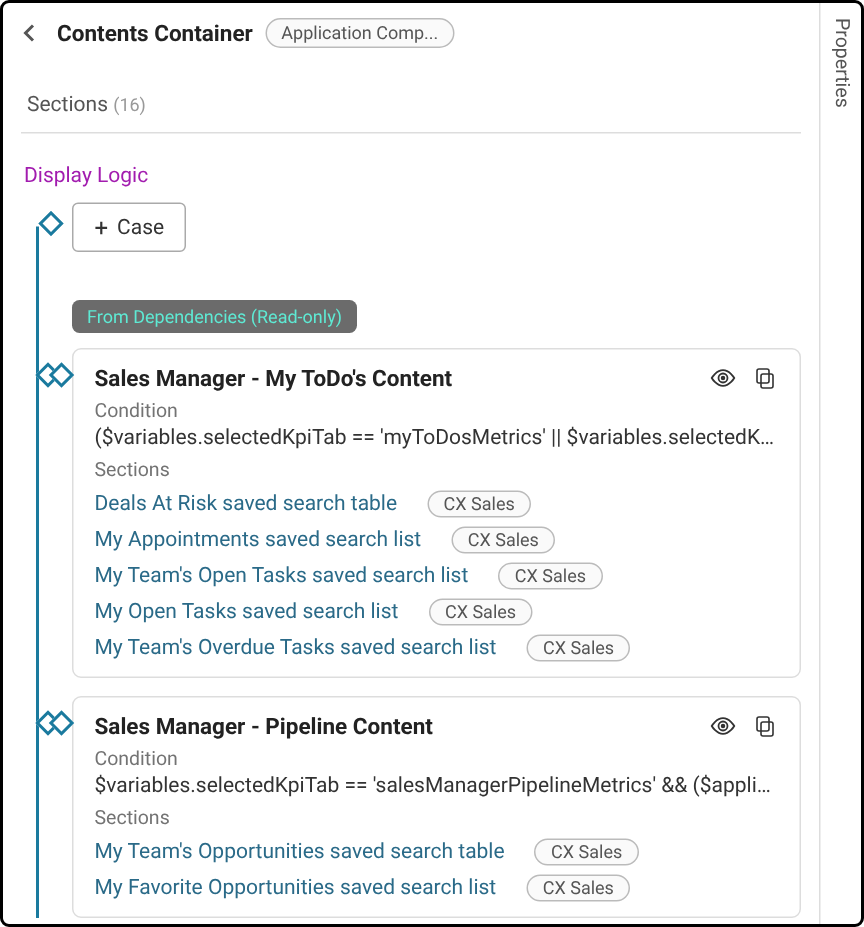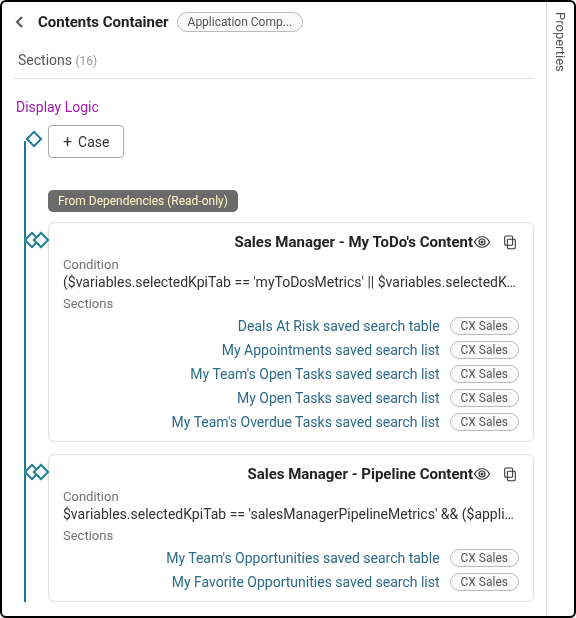--- a/index.html
+++ b/index.html
@@ -1,49 +1,49 @@
 <!DOCTYPE html>
 <html><head>
 <meta charset="utf-8">
 <style>
   * { box-sizing: border-box; font-family: -apple-system, BlinkMacSystemFont, "Segoe UI", Roboto, Helvetica, Arial, sans-serif; }
   html, body { margin: 0; padding: 0; }
   body { width: 576px; height: 618px; background: #fff; border: 2px solid #000; border-radius: 6px; overflow: hidden; position: relative; }
   .outer { display: flex; width: 100%; height: 100%; }
   .main { flex: 1; padding: 10px 12px 0 12px; overflow: hidden; position: relative; }
-  .header-row { display: flex; align-items: center; gap: 8px; margin-bottom: 14px; }
+  .header-row { display: flex; align-items: center; gap: 8px; margin-bottom: 24px; }
   .back-chevron { width: 16px; height: 16px; cursor: pointer; color: #555; display:flex; align-items:center; }
   .title { font-weight: 700; font-size: 15px; color: #222; }
   .pill { display: inline-flex; align-items: flex-start; border: 1px solid #bbb; border-radius: 14px; padding: 2px 10px; font-size: 12px; color: #555; background:#fafafa;}
   .tabs { display: flex; gap: 20px; border-bottom: 1px solid #ddd; padding-left: 2px; margin-bottom: 14px; }
   .tab { padding: 6px 2px 10px 2px; font-size: 14px; color: #555; cursor: pointer; position: relative; }
   .tab.active { color: #111; font-weight: 600; }
   .tab.active::after { content:""; position:absolute; left:0; right:0; bottom:-1px; height:3px; background:#333; border-radius:2px 2px 0 0; }
   .tab .count { color: #999; font-size: 12px; }
   .section-label { font-size: 14px; color: #a21caf; margin: 20px 0 10px 2px; }
   .vline-area { position: relative; padding-left: 10px; }
   .vline { position:absolute; left: 10px; top: 16px; bottom: 0; width: 2px; background: #1a7a9e; }
   .diamond { width: 12px; height: 12px; display:inline-block; transform: rotate(45deg); border:2px solid #1a7a9e; background:#fff; position:absolute; left:4px; }
   .node-row { position: relative; padding-left: 24px; margin-bottom: 14px; }
   .case-btn { display:inline-flex; align-items:center; gap:6px; border:1px solid #aaa; border-radius:4px; padding:6px 14px; font-size:14px; color:#333; background:#fff; cursor:pointer; }
   .plus { font-weight:400; font-size:16px; }
-  .readonly-badge { display:inline-block; background:#6b6b6b; color:#fef9c3; font-size:12px; padding:4px 10px; border-radius:5px; margin: 18px 0 10px 24px; }
+  .readonly-badge { display:inline-block; background:#6b6b6b; color:#5eead4; font-size:12px; padding:4px 10px; border-radius:5px; margin: 18px 0 10px 24px; }
   .card { border:1px solid #ddd; border-radius:6px; background:#fff; padding:10px 14px; margin-left: 0px; }
   .card-node { position: relative; padding-left: 24px; margin-bottom: 12px; }
   .card-node .diamond { top: 6px; }
   .double-diamond { position:absolute; left:2px; top:6px; display:flex; }
   .double-diamond .diamond { position:relative; left:0; }
   .double-diamond .diamond + .diamond { margin-left:-3px; }
-  .card-head { display:flex; align-items:center; justify-content:flex-end; }
+  .card-head { display:flex; align-items:center; justify-content:space-between; }
   .card-title { font-weight:700; font-size:15px; color:#222; }
   .card-actions { display:flex; gap:10px; color:#333; }
   .icon-btn { width:18px; height:18px; cursor:pointer; display:flex; align-items:center; justify-content:center; }
   .sub-label { color:#737373; font-size:13px; margin-top:6px; }
   .expr { color:#333; font-size:14px; margin-top:2px; overflow:hidden; white-space:nowrap; text-overflow:ellipsis; max-width: 500px;}
-  .link-row { display:flex; align-items:center; gap:10px; margin-top:6px;justify-content:flex-end; }
+  .link-row { display:flex; align-items:center; gap:20px; margin-top:6px; }
   .link { color:#2a6a88; font-size:14px; cursor:pointer; }
   .mini-pill { border:1px solid #bbb; border-radius:12px; padding:1px 10px; font-size:12px; color:#555; background:#fafafa;}
   .right-tab { width: 28px; border-left:1px solid #ddd; display:flex; align-items:flex-start; justify-content:center; }
   .right-tab span { writing-mode: vertical-rl; font-size:13px; color:#555; padding-top:10px; }
 </style>
 </head>
 <body>
 
 <div class="outer">
   <div class="main">

